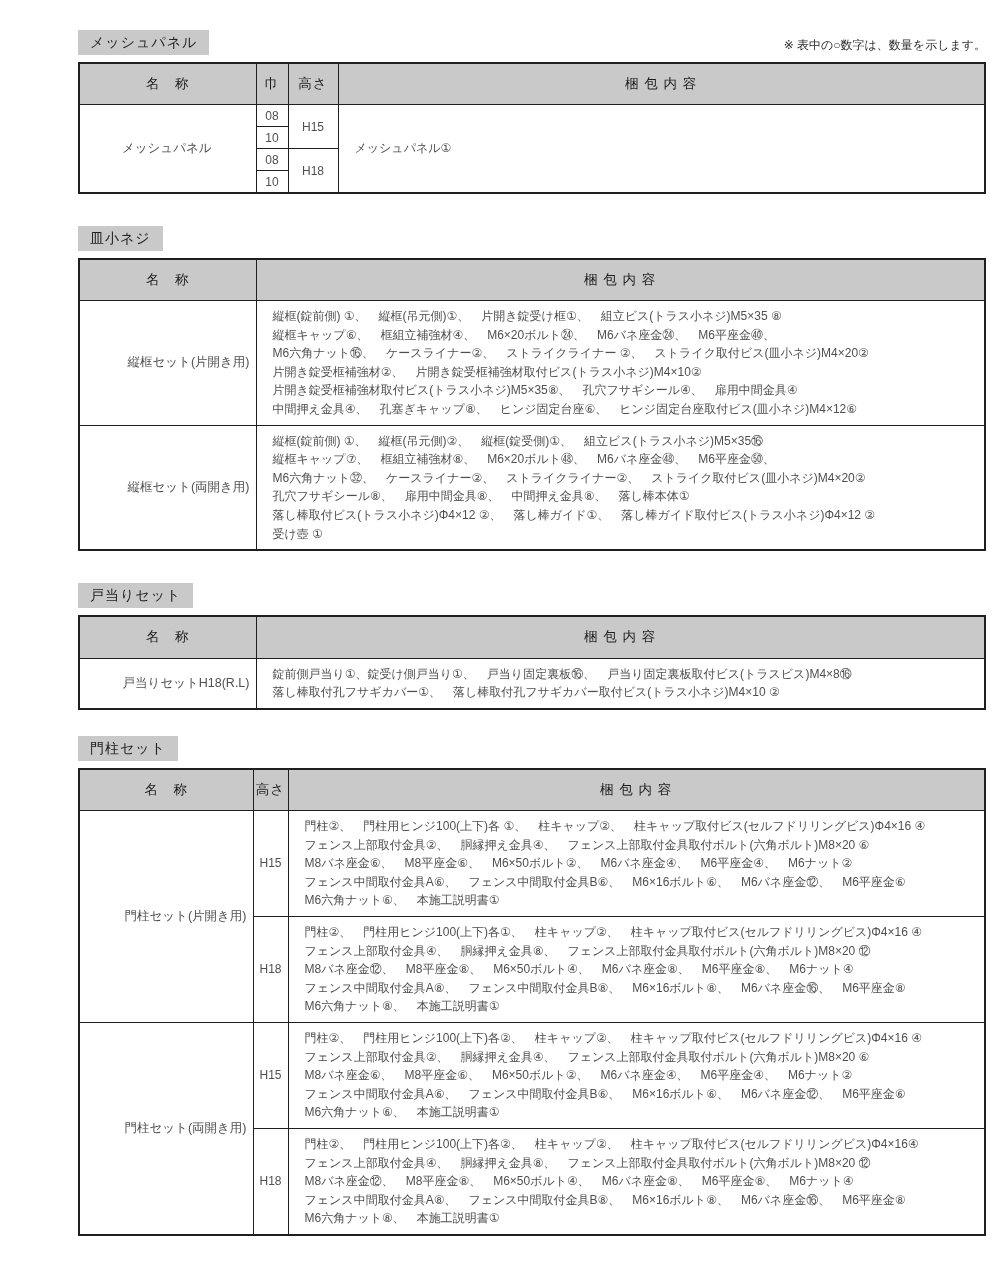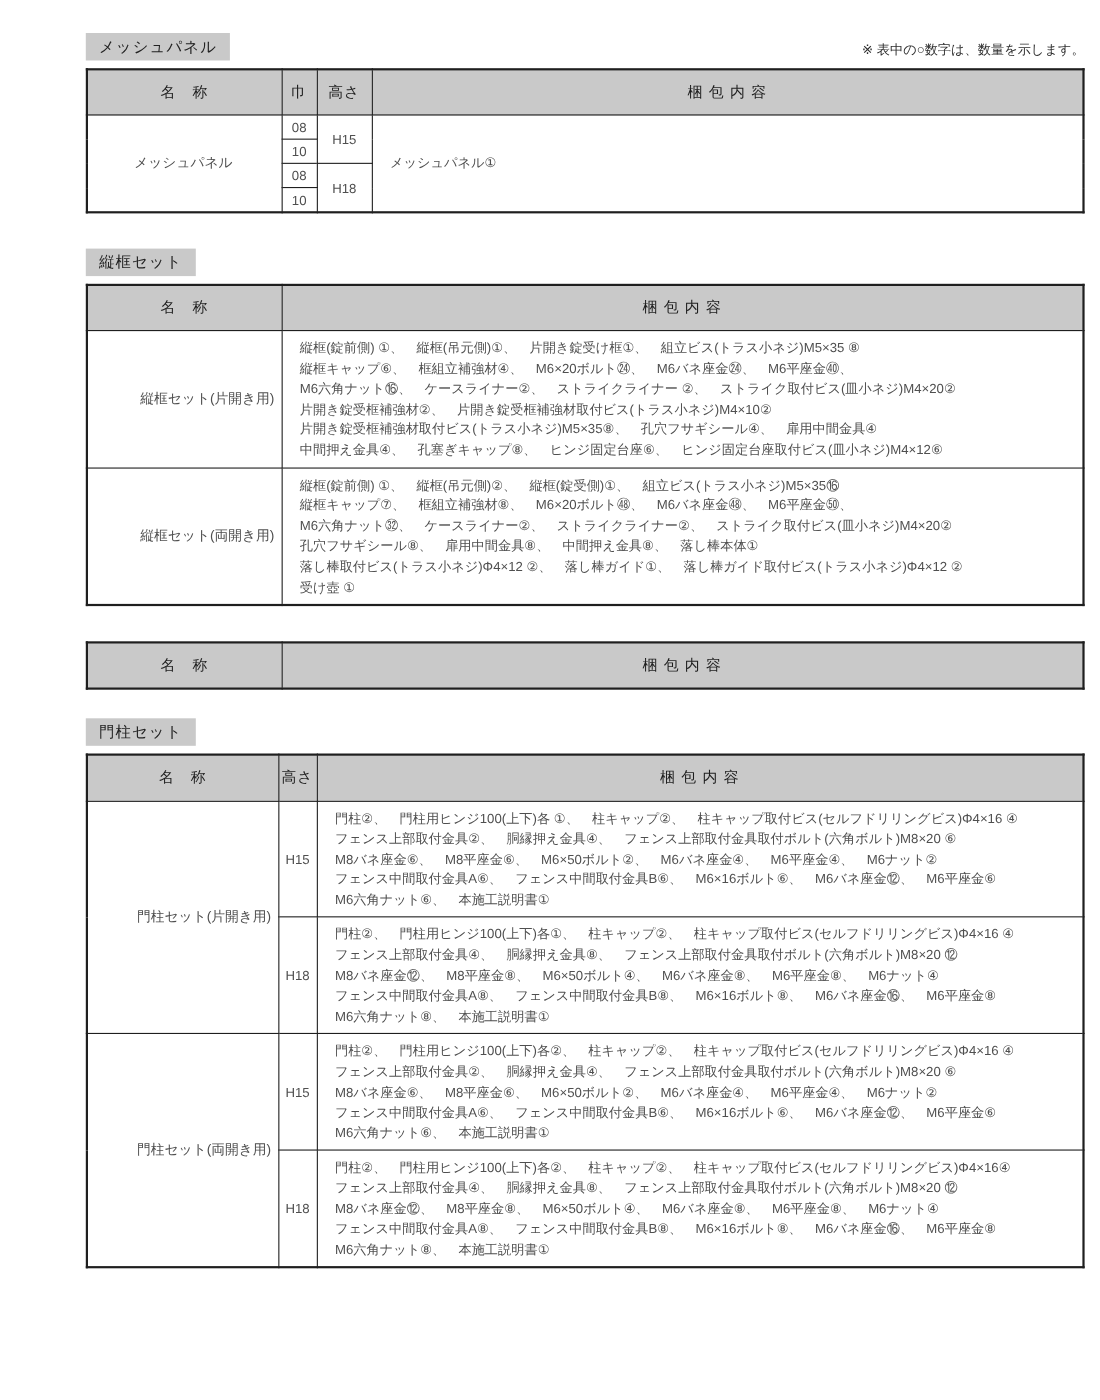--- a/index.html
+++ b/index.html
@@ -144,21 +144,21 @@
         <tr>
           <td class="wh-cell">10</td>
         </tr>
       </tbody>
     </table>
   </div>
 
   
   <div class="section section-frame">
     <div class="section-head">
-      <span class="section-label">縦框セット</span>
+      <span class="section-label">皿小ネジ</span>
     </div>
     <table class="pk">
       <colgroup>
           <col class="c-name">
           <col>
         </colgroup>
       <thead>
         <tr>
           <th>名　称</th>
           <th>梱 包 内 容</th>
@@ -182,32 +182,40 @@
 孔穴フサギシール⑧、　扉用中間金具⑧、　中間押え金具⑧、　落し棒本体①
 落し棒取付ビス(トラス小ネジ)Φ4×12 ②、　落し棒ガイド①、　落し棒ガイド取付ビス(トラス小ネジ)Φ4×12 ②
 受け壺 ①</td>
         </tr>
       </tbody>
     </table>
   </div>
 
   
   <div class="section section-stop">
+    <div class="section-head">
+      <span class="section-label">戸当りセット</span>
+    </div>
     <table class="pk">
       <colgroup>
           <col class="c-name">
           <col>
         </colgroup>
       <thead>
         <tr>
           <th>名　称</th>
           <th>梱 包 内 容</th>
         </tr>
       </thead>
       <tbody>
+        <tr>
+          <td class="name-cell">戸当りセットH18(R.L)</td>
+          <td class="content-cell">錠前側戸当り①、錠受け側戸当り①、　戸当り固定裏板⑯、　戸当り固定裏板取付ビス(トラスビス)M4×8⑯
+落し棒取付孔フサギカバー①、　落し棒取付孔フサギカバー取付ビス(トラス小ネジ)M4×10 ②</td>
+        </tr>
       </tbody>
     </table>
   </div>
 
   
   <div class="section section-pillar">
     <div class="section-head">
       <span class="section-label">門柱セット</span>
     </div>
     <table class="pk">

